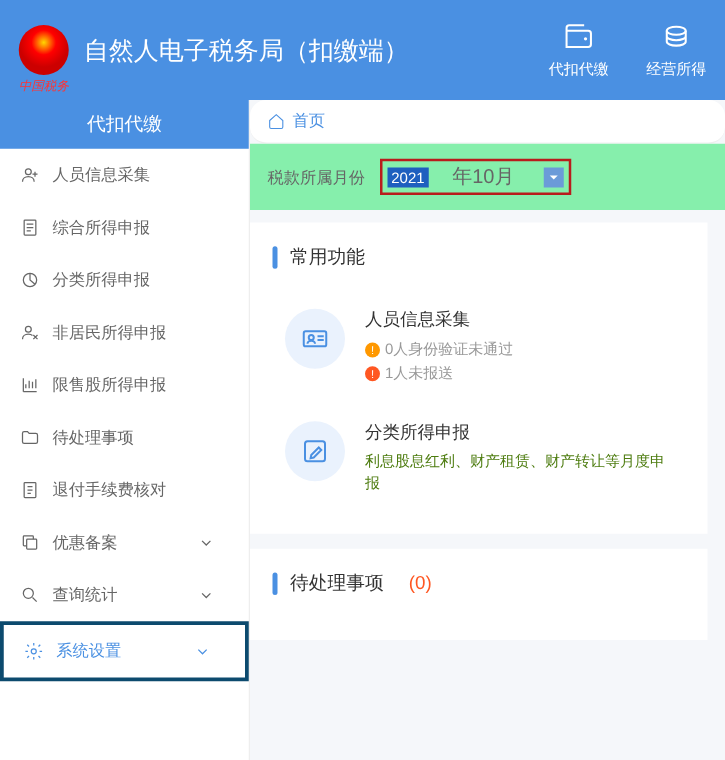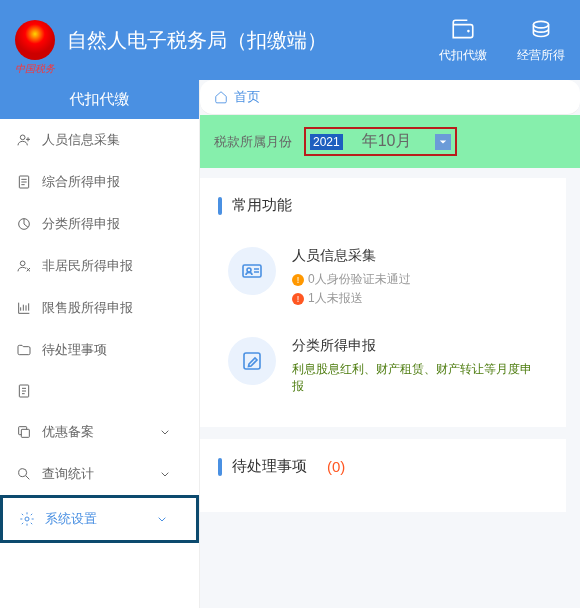--- a/index.html
+++ b/index.html
@@ -117,20 +117,21 @@
       <svg viewBox="0 0 24 24">
           <path d="M3 7a2 2 0 0 1 2-2h4l2 2h8a2 2 0 0 1 2 2v8a2 2 0 0 1-2 2H5a2 2 0 0 1-2-2V7z"></path>
         </svg>
       <span>待处理事项</span>
     </div>
     <div class="sidebar-item">
       <svg viewBox="0 0 24 24">
           <rect x="5" y="3" width="14" height="18" rx="1"></rect>
           <path d="M9 8h6M9 12h6M9 16h4"></path>
         </svg>
+      <span>退付手续费核对</span>
     </div>
     <div class="sidebar-item">
       <svg viewBox="0 0 24 24">
           <rect x="8" y="8" width="12" height="12" rx="1"></rect>
           <path d="M16 8V5a1 1 0 0 0-1-1H5a1 1 0 0 0-1 1v10a1 1 0 0 0 1 1h3"></path>
         </svg>
       <span>优惠备案</span>
       <svg class="chevron" viewBox="0 0 24 24">
           <path d="M7 10l5 5 5-5"></path>
         </svg>

